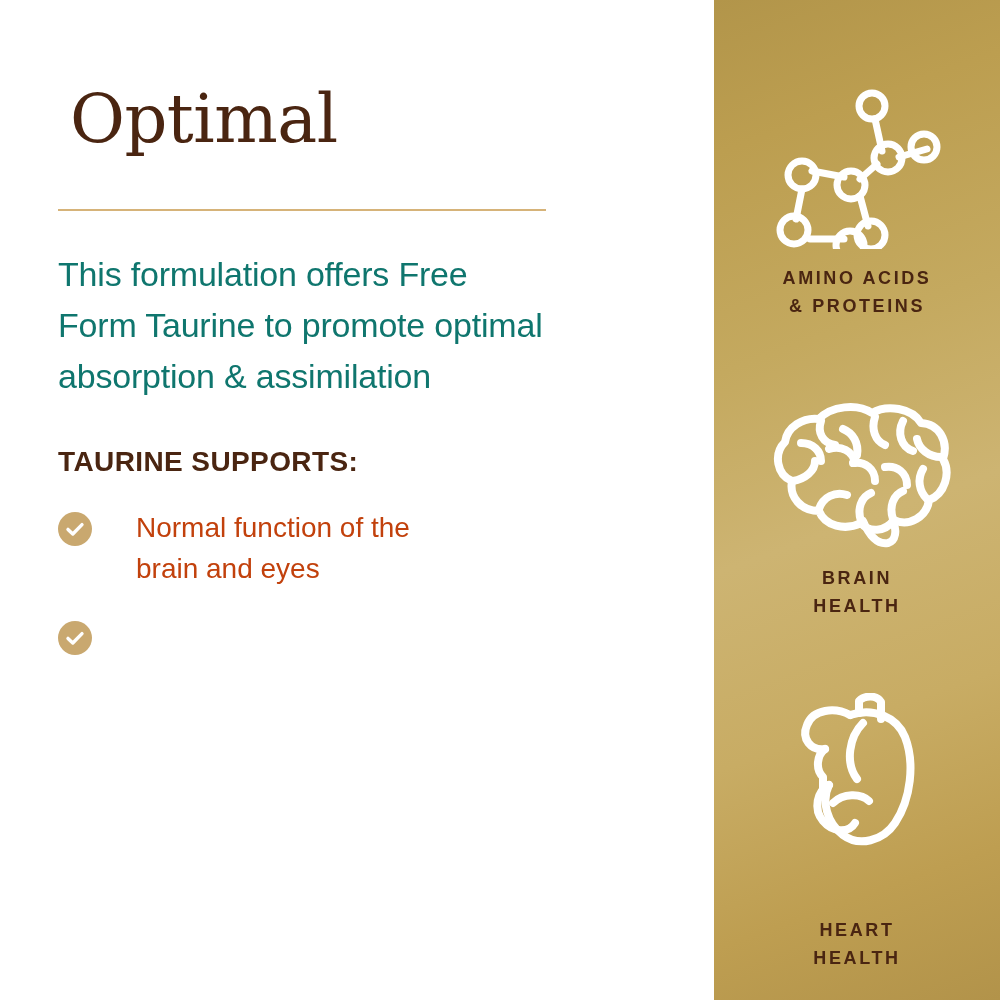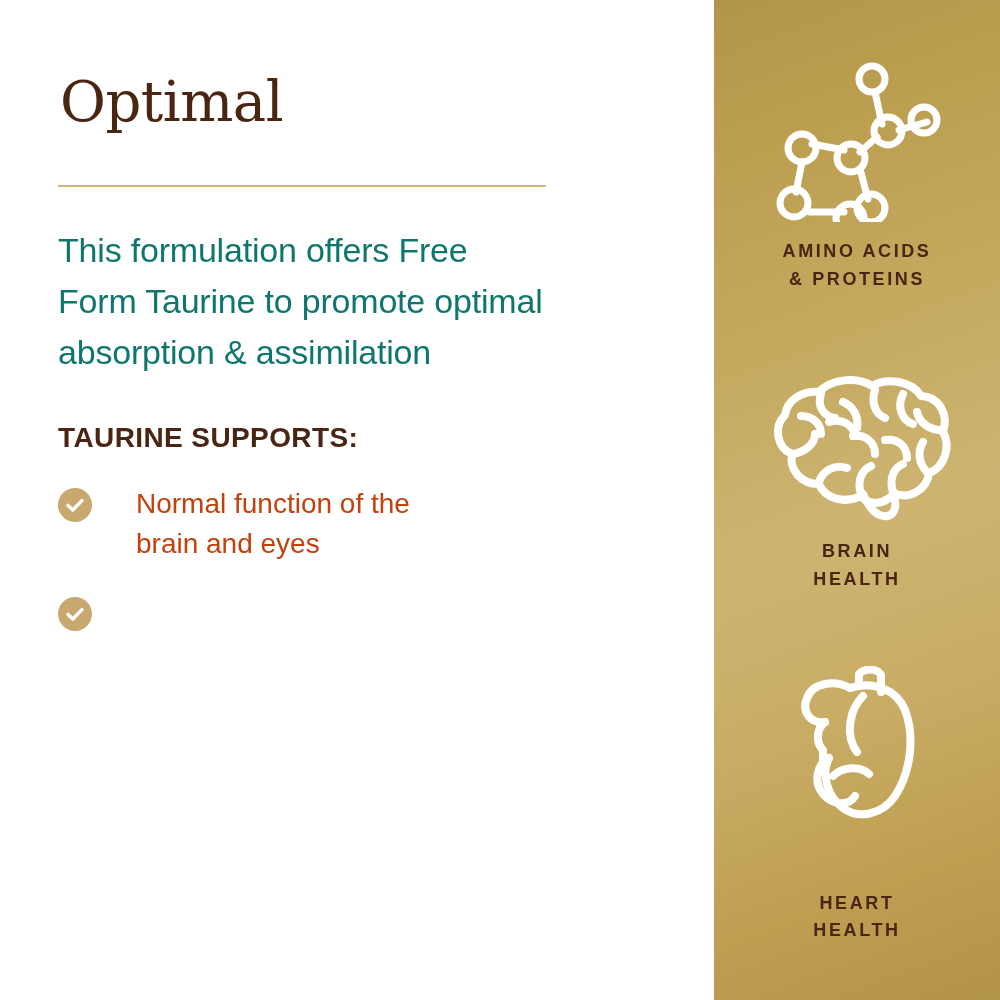--- a/index.html
+++ b/index.html
@@ -27,25 +27,25 @@
     position: relative;
     width: 714px;
     height: 1000px;
     box-sizing: border-box;
     padding: 58px 0 0 58px;
   }
 
   .headline {
     font-family: "DejaVu Serif", "Liberation Serif", serif;
     color: #4A2511;
-    font-size: 56px;
+    font-size: 67px;
     line-height: 1.30;
     font-weight: 400;
     letter-spacing: -0.5px;
-    margin: 2px;
+    margin: 12px;
     padding-top: 6px;
   }
   .headline .hl-line { display: block; }
 
   .divider {
     margin-top: 46px;
     width: 488px;
     height: 2px;
     background: #D6B379;
   }
@@ -111,20 +111,21 @@
         #B2954A 0%,
         #BC9E50 14%,
         #C4A95F 34%,
         #CDB472 52%,
         #C8AC64 70%,
         #BE9E51 86%,
         #B2934A 100%);
     display: flex;
     flex-direction: column;
     align-items: center;
+    justify-content: center;
   }
 
   .feature {
     width: 100%;
     display: flex;
     flex-direction: column;
     align-items: center;
   }
   .feature-icon {
     display: flex;

